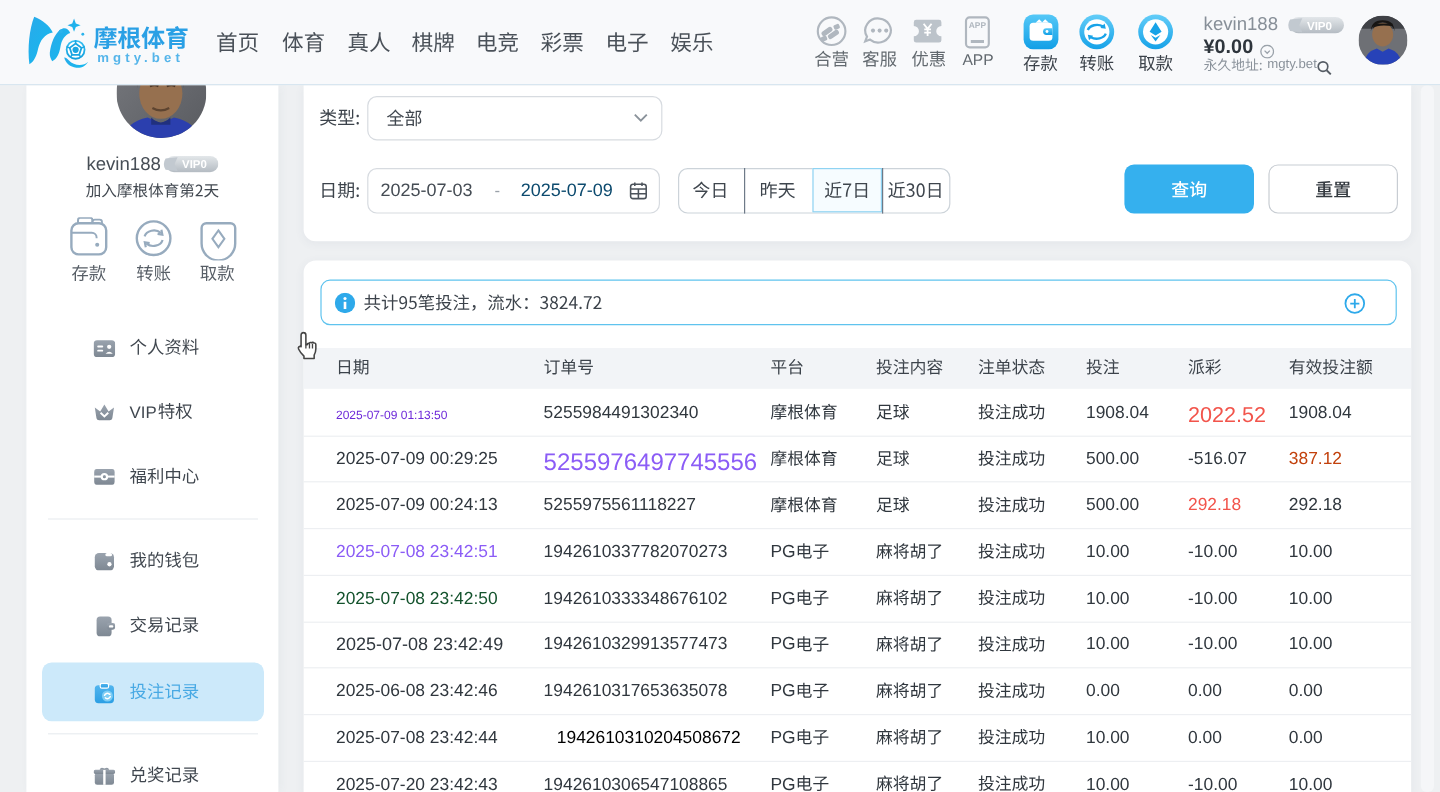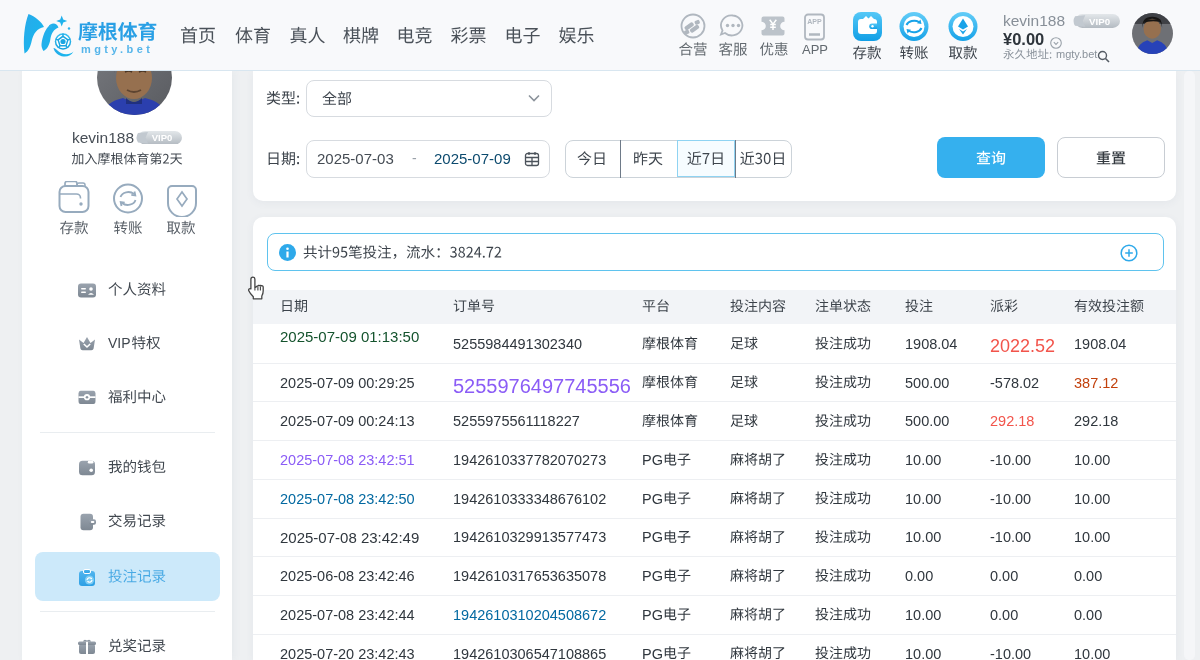--- a/index.html
+++ b/index.html
@@ -163,46 +163,46 @@
 <svg class="abs" style="left:279px;top:243.5px;z-index:3" width="17" height="17">
     <circle cx="8.5" cy="8.5" r="8.5" fill="#2ea9ea"></circle>
     <rect x="7.4" y="7.5" width="2.2" height="6" fill="#fff"></rect>
     <circle cx="8.5" cy="4.8" r="1.3" fill="#fff"></circle>
   </svg>
 <svg class="abs" style="left:1120px;top:243.5px;z-index:3" width="18" height="18" viewBox="0 0 18 18">
     <circle cx="9" cy="9" r="7.8" fill="none" stroke="#2ea9ea" stroke-width="1.5"></circle>
     <path d="M9 5.2 V12.8 M5.2 9 H12.8" stroke="#2ea9ea" stroke-width="1.5"></path>
   </svg>
 <div class="abs" style="left:253px;top:289.5px;width:923px;height:34.5px;background:#f2f4f7;z-index:2"></div>
-<div class="abs" style="left:280px;top:328px;font-size:15px;color:#14532d;z-index:3">2025-07-09 01:13:50</div>
+<div class="abs" style="left:280px;top:341px;font-size:10px;color:#6d28d9;z-index:3">2025-07-09 01:13:50</div>
 <div class="abs" style="left:453px;top:335.9px;font-size:14.5px;color:#30373e;z-index:3">5255984491302340</div>
 <div class="abs" style="left:905px;top:335.9px;font-size:14.5px;color:#30373e;z-index:3">1908.04</div>
 <div class="abs" style="left:990px;top:335.9px;font-size:18px;color:#f2544b;z-index:3">2022.52</div>
 <div class="abs" style="left:1074px;top:335.9px;font-size:14.5px;color:#30373e;z-index:3">1908.04</div>
 <div class="abs" style="left:253px;top:362.7px;width:923px;height:1px;background:#edeff2;z-index:2"></div>
 <div class="abs" style="left:280px;top:374.6px;font-size:14.5px;color:#30373e;z-index:3">2025-07-09 00:29:25</div>
 <div class="abs" style="left:453px;top:374.6px;font-size:20px;color:#8b5cf6;z-index:3">5255976497745556</div>
 <div class="abs" style="left:905px;top:374.6px;font-size:14.5px;color:#30373e;z-index:3">500.00</div>
-<div class="abs" style="left:990px;top:374.6px;font-size:14.5px;color:#30373e;z-index:3">-578.02</div>
+<div class="abs" style="left:990px;top:374.6px;font-size:14.5px;color:#30373e;z-index:3">-516.07</div>
 <div class="abs" style="left:1074px;top:374.6px;font-size:14.5px;color:#c2410c;z-index:3">387.12</div>
 <div class="abs" style="left:253px;top:401.4px;width:923px;height:1px;background:#edeff2;z-index:2"></div>
 <div class="abs" style="left:280px;top:413.2px;font-size:14.5px;color:#30373e;z-index:3">2025-07-09 00:24:13</div>
 <div class="abs" style="left:453px;top:413.2px;font-size:14.5px;color:#30373e;z-index:3">5255975561118227</div>
 <div class="abs" style="left:905px;top:413.2px;font-size:14.5px;color:#30373e;z-index:3">500.00</div>
 <div class="abs" style="left:990px;top:413.2px;font-size:14.5px;color:#f2544b;z-index:3">292.18</div>
 <div class="abs" style="left:1074px;top:413.2px;font-size:14.5px;color:#30373e;z-index:3">292.18</div>
 <div class="abs" style="left:253px;top:440.1px;width:923px;height:1px;background:#edeff2;z-index:2"></div>
 <div class="abs" style="left:280px;top:452.0px;font-size:14.5px;color:#8b5cf6;z-index:3">2025-07-08 23:42:51</div>
 <div class="abs" style="left:453px;top:452.0px;font-size:14.5px;color:#30373e;z-index:3">1942610337782070273</div>
 <div class="abs" style="left:642px;top:452.0px;font-size:14.5px;color:#30373e;z-index:3">PG</div>
 <div class="abs" style="left:905px;top:452.0px;font-size:14.5px;color:#30373e;z-index:3">10.00</div>
 <div class="abs" style="left:990px;top:452.0px;font-size:14.5px;color:#30373e;z-index:3">-10.00</div>
 <div class="abs" style="left:1074px;top:452.0px;font-size:14.5px;color:#30373e;z-index:3">10.00</div>
 <div class="abs" style="left:253px;top:478.8px;width:923px;height:1px;background:#edeff2;z-index:2"></div>
-<div class="abs" style="left:280px;top:490.7px;font-size:14.5px;color:#0369a1;z-index:3">2025-07-08 23:42:50</div>
+<div class="abs" style="left:280px;top:490.7px;font-size:14.5px;color:#14532d;z-index:3">2025-07-08 23:42:50</div>
 <div class="abs" style="left:453px;top:490.7px;font-size:14.5px;color:#30373e;z-index:3">1942610333348676102</div>
 <div class="abs" style="left:642px;top:490.7px;font-size:14.5px;color:#30373e;z-index:3">PG</div>
 <div class="abs" style="left:905px;top:490.7px;font-size:14.5px;color:#30373e;z-index:3">10.00</div>
 <div class="abs" style="left:990px;top:490.7px;font-size:14.5px;color:#30373e;z-index:3">-10.00</div>
 <div class="abs" style="left:1074px;top:490.7px;font-size:14.5px;color:#30373e;z-index:3">10.00</div>
 <div class="abs" style="left:253px;top:517.5px;width:923px;height:1px;background:#edeff2;z-index:2"></div>
 <div class="abs" style="left:280px;top:529.4px;font-size:15px;color:#30373e;z-index:3">2025-07-08 23:42:49</div>
 <div class="abs" style="left:453px;top:529.4px;font-size:14.5px;color:#30373e;z-index:3">1942610329913577473</div>
 <div class="abs" style="left:642px;top:529.4px;font-size:14.5px;color:#30373e;z-index:3">PG</div>
 <div class="abs" style="left:905px;top:529.4px;font-size:14.5px;color:#30373e;z-index:3">10.00</div>
@@ -210,21 +210,21 @@
 <div class="abs" style="left:1074px;top:529.4px;font-size:14.5px;color:#30373e;z-index:3">10.00</div>
 <div class="abs" style="left:253px;top:556.2px;width:923px;height:1px;background:#edeff2;z-index:2"></div>
 <div class="abs" style="left:280px;top:568.1px;font-size:14.5px;color:#30373e;z-index:3">2025-06-08 23:42:46</div>
 <div class="abs" style="left:453px;top:568.1px;font-size:14.5px;color:#30373e;z-index:3">1942610317653635078</div>
 <div class="abs" style="left:642px;top:568.1px;font-size:14.5px;color:#30373e;z-index:3">PG</div>
 <div class="abs" style="left:905px;top:568.1px;font-size:14.5px;color:#30373e;z-index:3">0.00</div>
 <div class="abs" style="left:990px;top:568.1px;font-size:14.5px;color:#30373e;z-index:3">0.00</div>
 <div class="abs" style="left:1074px;top:568.1px;font-size:14.5px;color:#30373e;z-index:3">0.00</div>
 <div class="abs" style="left:253px;top:594.9px;width:923px;height:1px;background:#edeff2;z-index:2"></div>
 <div class="abs" style="left:280px;top:606.8px;font-size:14.5px;color:#30373e;z-index:3">2025-07-08 23:42:44</div>
-<div class="abs" style="left:453px;top:606.8px;font-size:14.5px;color:#0369a1;z-index:3">1942610310204508672</div>
+<div class="abs" style="left:464px;top:606.8px;font-size:14.5px;color:#000000;z-index:3">1942610310204508672</div>
 <div class="abs" style="left:642px;top:606.8px;font-size:14.5px;color:#30373e;z-index:3">PG</div>
 <div class="abs" style="left:905px;top:606.8px;font-size:14.5px;color:#30373e;z-index:3">10.00</div>
 <div class="abs" style="left:990px;top:606.8px;font-size:14.5px;color:#30373e;z-index:3">0.00</div>
 <div class="abs" style="left:1074px;top:606.8px;font-size:14.5px;color:#30373e;z-index:3">0.00</div>
 <div class="abs" style="left:253px;top:633.6px;width:923px;height:1px;background:#edeff2;z-index:2"></div>
 <div class="abs" style="left:280px;top:645.5px;font-size:14.5px;color:#30373e;z-index:3">2025-07-20 23:42:43</div>
 <div class="abs" style="left:453px;top:645.5px;font-size:14.5px;color:#30373e;z-index:3">1942610306547108865</div>
 <div class="abs" style="left:642px;top:645.5px;font-size:14.5px;color:#30373e;z-index:3">PG</div>
 <div class="abs" style="left:905px;top:645.5px;font-size:14.5px;color:#30373e;z-index:3">10.00</div>
 <div class="abs" style="left:990px;top:645.5px;font-size:14.5px;color:#30373e;z-index:3">-10.00</div>

